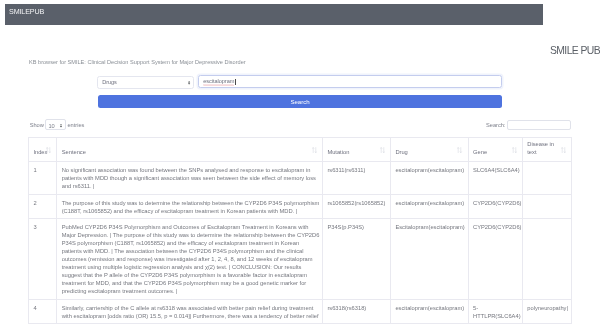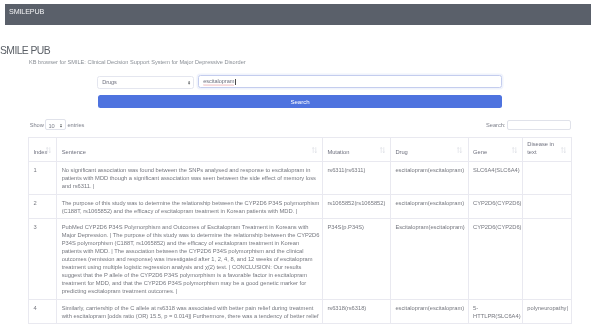--- a/index.html
+++ b/index.html
@@ -1,26 +1,26 @@
 <!DOCTYPE html>
 <html><head>
 <meta charset="utf-8">
 <style>
   html,body{margin:0;padding:0;}
   body{width:600px;height:331px;background:#ffffff;-webkit-font-smoothing:antialiased;
        font-family:"Liberation Sans",sans-serif;overflow:hidden;color:#212529;}
 
   
-  .navbar{position:absolute;left:5px;top:4.4px;width:586px;height:20.6px;background:#5a606a;}
+  .navbar{position:absolute;left:5px;top:4.4px;width:538px;height:20.6px;background:#5a606a;}
   .navbar .brand{position:absolute;left:4px;top:2.6px;font-size:7.2px;color:#f4f5f7;
                  letter-spacing:-0.15px;line-height:9px;}
 
   
   .page{position:absolute;left:0;top:0;width:600px;}
-  .title{position:absolute;left:0;top:44.6px;width:600px;text-align:left;
+  .title{position:absolute;left:0;top:44.6px;width:600px;text-align:right;
          font-size:10.4px;color:#5a5f66;font-weight:400;letter-spacing:-0.6px;}
   .lead{position:absolute;left:29px;top:59.4px;font-size:5.6px;color:#8a8f96;letter-spacing:0px;}
 
   
   .form-sel{position:absolute;left:96.8px;top:75.5px;width:97.6px;height:13px;
             border:0.7px solid #e4e6ef;border-radius:2.5px;background:#fff;box-sizing:border-box;}
   .form-sel .lbl{position:absolute;left:4.4px;top:2.6px;font-size:5.6px;color:#6e707e;letter-spacing:-0.05px;}
   .form-sel .arrows{position:absolute;left:90.6px;top:4.7px;width:2.2px;height:3.6px;}
   .form-inp{position:absolute;left:197.6px;top:74.8px;width:304.6px;height:13.6px;
             border:0.8px solid #c4cdee;border-radius:2.5px;background:#fff;box-sizing:border-box;

